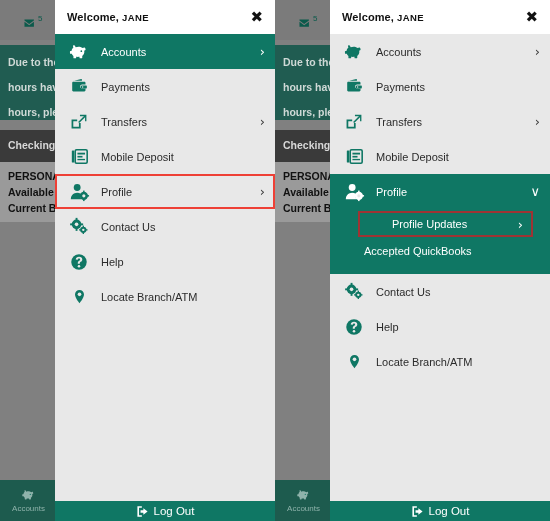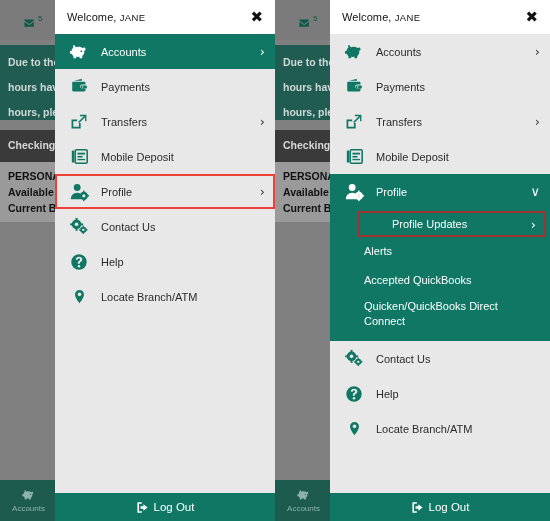--- a/index.html
+++ b/index.html
@@ -35,21 +35,21 @@
   .bg-tab{position:absolute;left:0;width:57px;top:0;bottom:0;display:flex;flex-direction:column;
           align-items:center;justify-content:center;color:#8fb3ab;}
   .bg-tab .ic{width:16px;height:14px;margin-bottom:2px;}
   .bg-tab .lb{font-size:8px;}
 
   
   .drawer{position:absolute;left:55px;top:0;width:220px;height:521px;background:#E8E8E8;
           display:flex;flex-direction:column;}
   .drawer-header{height:34px;background:#ffffff;display:flex;align-items:center;
                  justify-content:space-between;padding:0 12px;flex:0 0 auto;}
-  .welcome{font-size:11px;color:#111;font-weight:normal;letter-spacing:.1px;}
+  .welcome{font-size:11px;color:#111;font-weight:bold;letter-spacing:.1px;}
   .welcome .uname{font-size:9.5px;letter-spacing:.4px;}
   .close-btn{font-size:15px;line-height:1;color:#111;font-weight:bold;cursor:pointer;
              font-family:"DejaVu Sans", sans-serif;}
 
   .menu{flex:1 1 auto;overflow:hidden;background:#E8E8E8;}
 
   .mi{display:flex;align-items:center;height:35px;padding:0 10px 0 12px;box-sizing:border-box;
       position:relative;}
   .mi .ico{width:24px;height:22px;flex:0 0 24px;display:flex;align-items:center;justify-content:center;
            color:#0F7764;margin-right:10px;}
@@ -63,23 +63,23 @@
   
   .hl-red{outline:2px solid #EE4036;outline-offset:-2px;}
   .hl-maroon{outline:2px solid #9E3434;outline-offset:-2px;}
 
   
   .submenu{background:#0F7764;padding:2px 0 8px 0;}
   .smi{display:flex;align-items:center;min-height:29px;padding:4px 10px 4px 34px;
        box-sizing:border-box;position:relative;}
   .smi .lbl{font-size:11px;color:#ffffff;flex:1 1 auto;line-height:15px;}
   .smi .chev{font-size:13px;color:#ffffff;font-family:"DejaVu Sans", sans-serif;line-height:1;}
-  .smi.boxed{margin:0 4px 0 28px;min-height:26px;}
-
-  .drawer-footer{flex:0 0 auto;height:28px;background:#0F7764;display:flex;align-items:center;
+  .smi.boxed{margin:0 17px 0 28px;min-height:26px;}
+
+  .drawer-footer{flex:0 0 auto;height:20px;background:#0F7764;display:flex;align-items:center;
                  justify-content:center;gap:5px;color:#ffffff;font-size:11.5px;}
   .drawer-footer .ic{width:13px;height:13px;display:inline-flex;align-items:center;}
 
   svg{display:block;}
 </style>
 </head>
 <body>
 
 <svg width="0" height="0" style="position:absolute" aria-hidden="true">
   <defs>
@@ -380,29 +380,21 @@
           <span class="lbl">Profile</span>
           <span class="chev">∨</span>
         </div>
 
         <div class="submenu">
           <div class="smi boxed hl-maroon">
             <span class="lbl">Profile Updates</span>
             <span class="chev">›</span>
           </div>
           <div class="smi">
-            <span class="lbl">Alerts</span>
-            <span class="chev"></span>
-          </div>
-          <div class="smi">
             <span class="lbl">Accepted QuickBooks</span>
-            <span class="chev"></span>
-          </div>
-          <div class="smi">
-            <span class="lbl">Quicken/QuickBooks Direct Connect</span>
             <span class="chev"></span>
           </div>
         </div>
 
         <div class="mi">
           <span class="ico">
               <svg width="20" height="19" viewBox="0 0 24 24">
                 <use href="#sym-gears"></use>
               </svg>
             </span>

